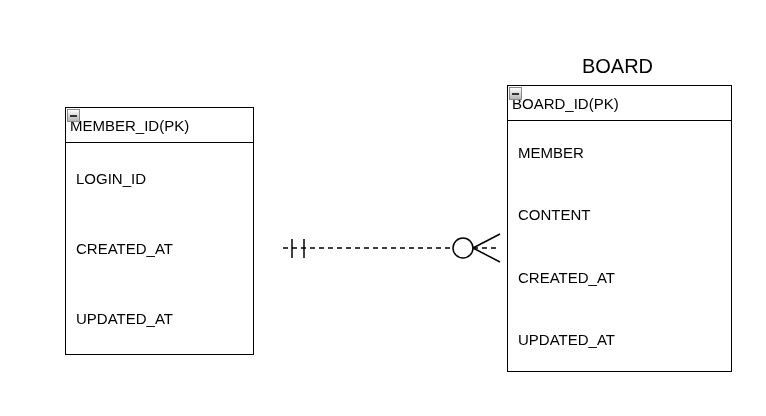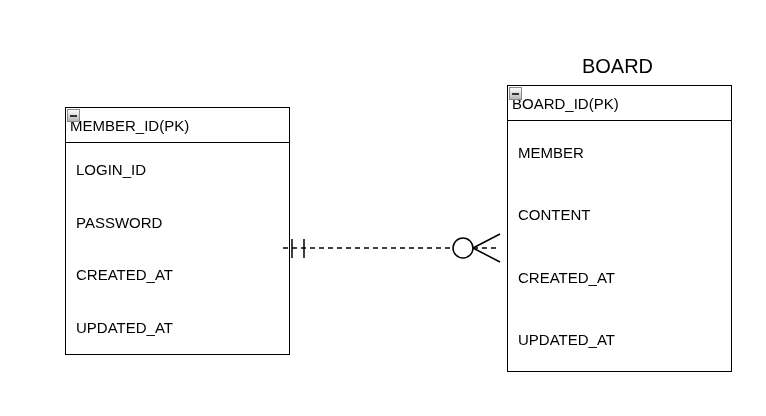--- a/index.html
+++ b/index.html
@@ -75,32 +75,29 @@
     pointer-events: none;
   }
 </style>
 </head>
 <body>
 
 <div class="canvas">
 
   <div class="entity-title" style="left:505px; top:55px; width:225px;">BOARD</div>
 
-  <div class="entity" style="left:58px; top:107px; width:225px; height:248px;">
+  <div class="entity" style="left:58px; top:107px; width:189px; height:248px;">
     <div class="collapse">
       <span class="minus"></span>
     </div>
     <div class="ehead">
       <span>MEMBER_ID(PK)</span>
     </div>
     <div class="erow">
       <span>LOGIN_ID</span>
-    </div>
-    <div class="erow">
-      <span>PASSWORD</span>
     </div>
     <div class="erow">
       <span>CREATED_AT</span>
     </div>
     <div class="erow">
       <span>UPDATED_AT</span>
     </div>
   </div>
 
   <div class="entity" style="left:500px; top:85px; width:225px; height:287px;">

